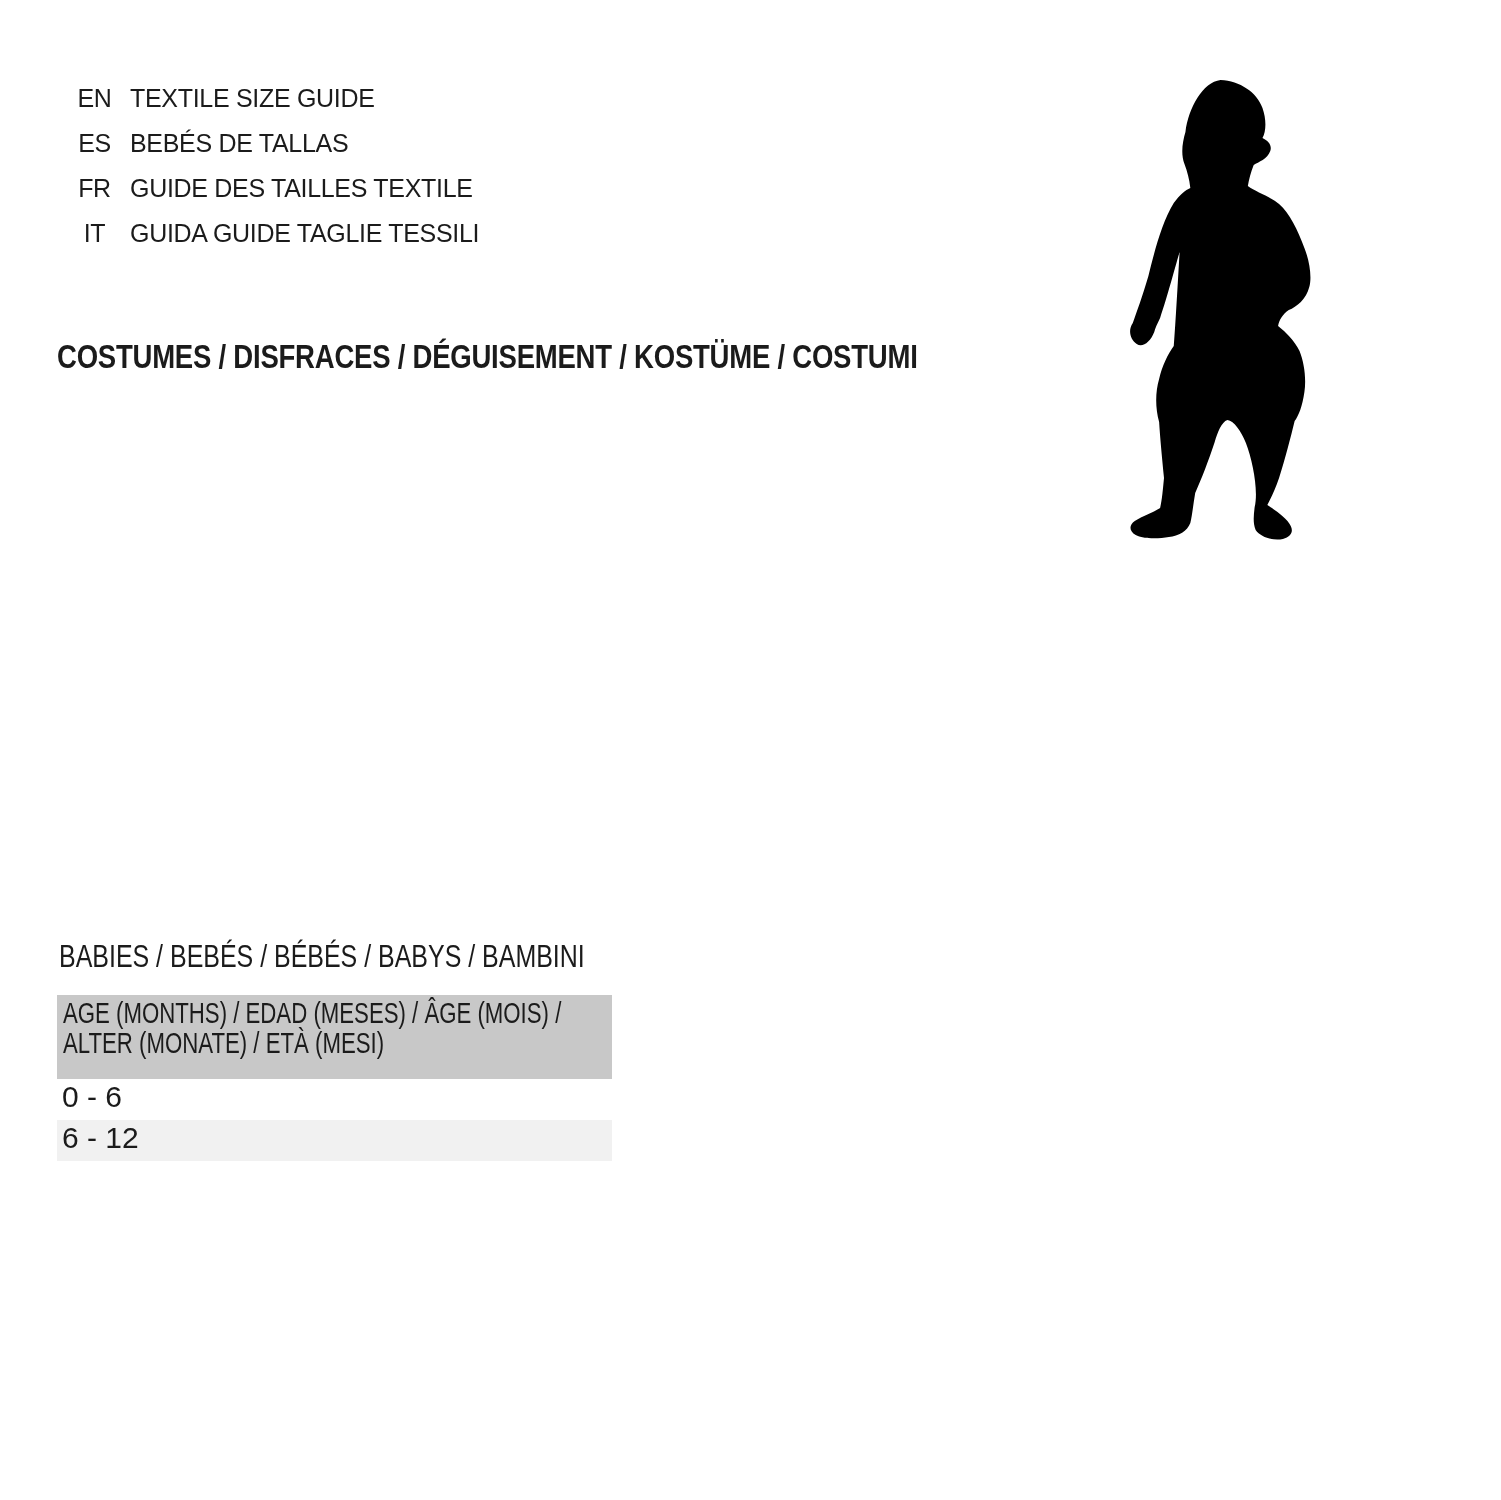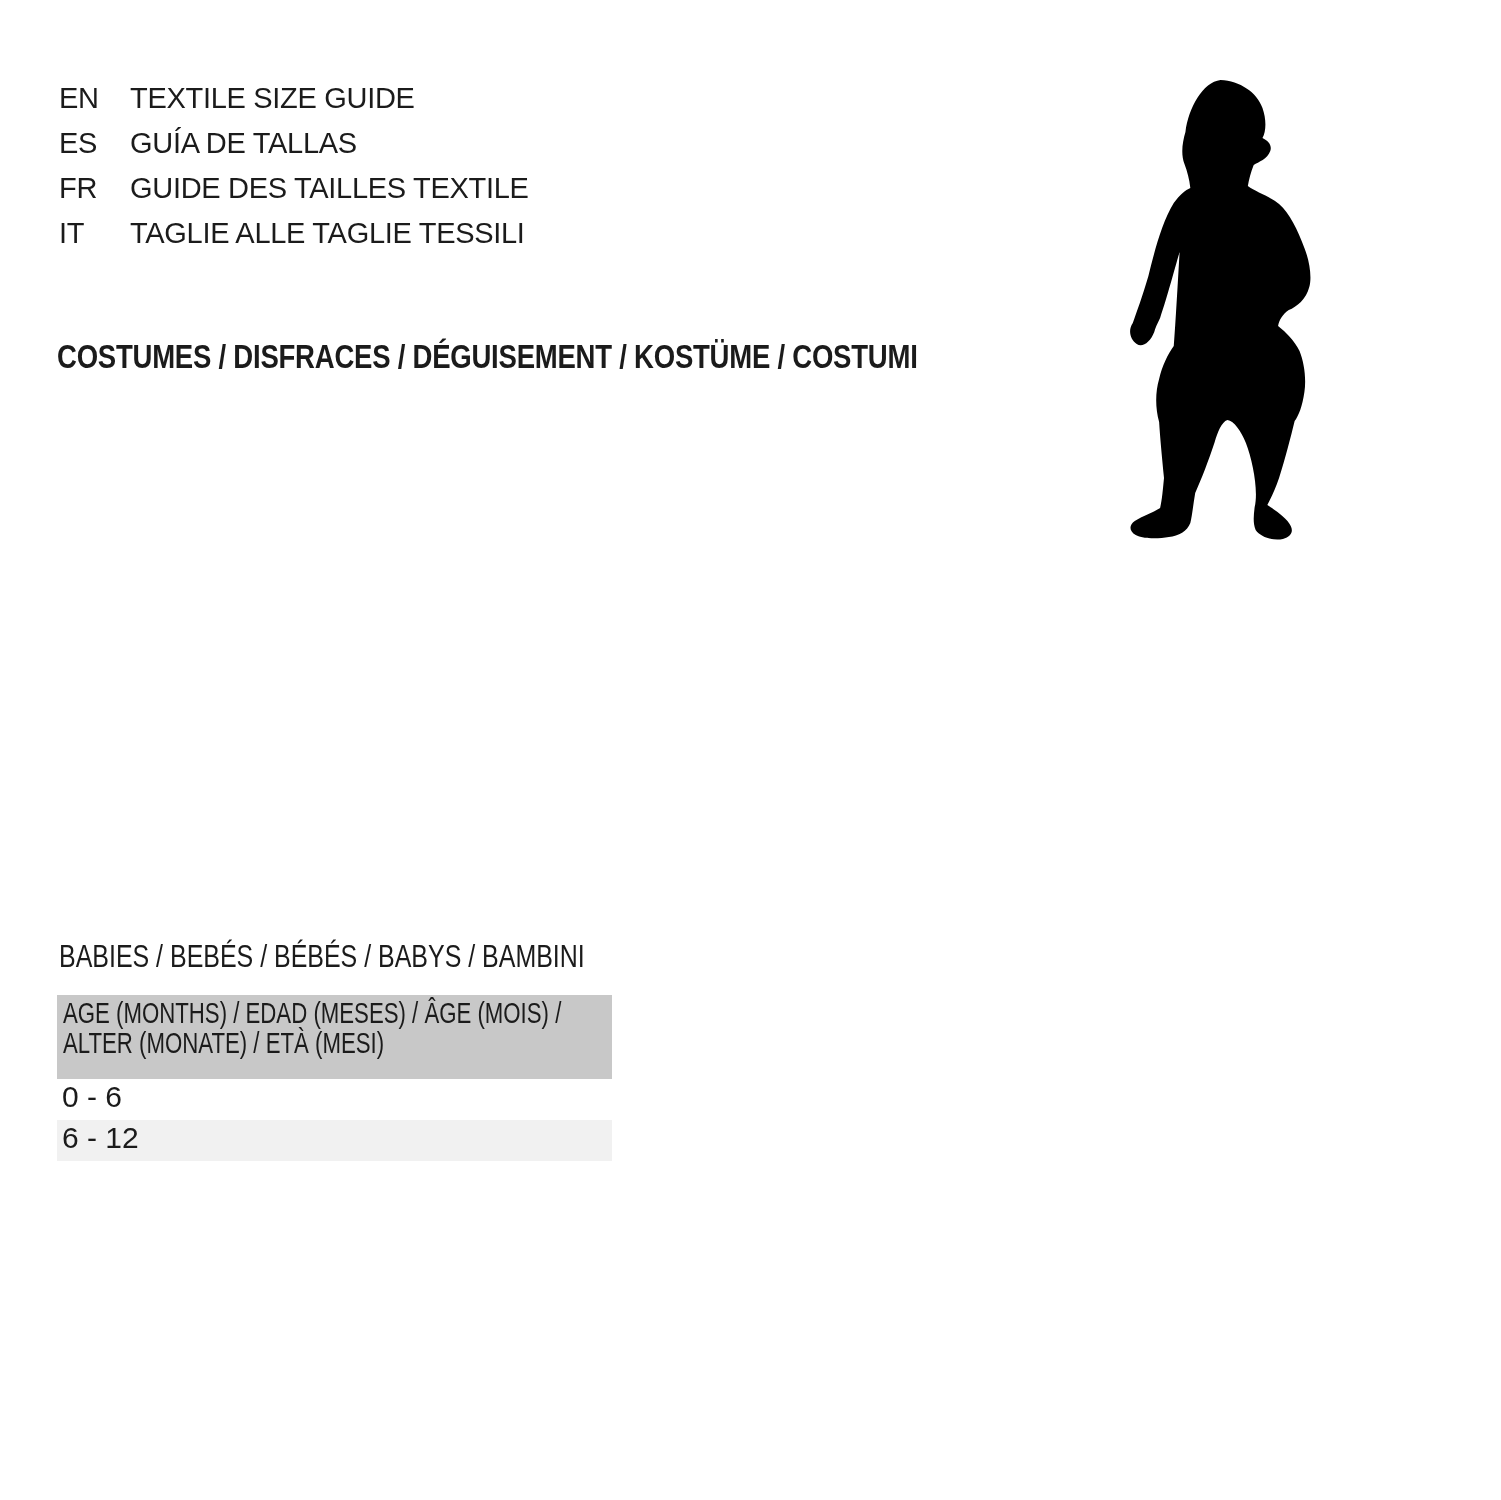--- a/index.html
+++ b/index.html
@@ -4,21 +4,21 @@
 <style>
   * { margin:0; padding:0; box-sizing:border-box; }
   html,body { background:#ffffff; }
   body { font-family:"Liberation Sans","DejaVu Sans",sans-serif; color:#1b1b1b; }
   .canvas {
     position:relative; width:1501px; height:1500px; background:#ffffff; overflow:hidden;
   }
 
   
   .languages { position:absolute; left:59px; top:76px; }
-  .language-row { display:flex; line-height:45px; font-size:29px; letter-spacing:-0.3px; }
+  .language-row { display:flex; line-height:45px; font-size:25px; letter-spacing:-0.3px;text-align:center; }
   .language-code { width:71px; flex:0 0 71px; }
   .language-label { white-space:nowrap; }
 
   
   .category-heading {
     position:absolute; left:57px; top:338px;
     font-size:34px; font-weight:700; line-height:1.1;
     white-space:nowrap; transform:scaleX(0.81); transform-origin:left top;
     letter-spacing:-0.3px;
   }
@@ -53,29 +53,29 @@
 
 <div class="canvas">
 
   <div class="languages">
     <div class="language-row">
       <span class="language-code">EN</span>
       <span class="language-label">TEXTILE SIZE GUIDE</span>
     </div>
     <div class="language-row">
       <span class="language-code">ES</span>
-      <span class="language-label">GUÍA DE TALLAS</span>
+      <span class="language-label">BEBÉS DE TALLAS</span>
     </div>
     <div class="language-row">
       <span class="language-code">FR</span>
       <span class="language-label">GUIDE DES TAILLES TEXTILE</span>
     </div>
     <div class="language-row">
       <span class="language-code">IT</span>
-      <span class="language-label">TAGLIE ALLE TAGLIE TESSILI</span>
+      <span class="language-label">GUIDA GUIDE TAGLIE TESSILI</span>
     </div>
   </div>
 
   <div class="category-heading">COSTUMES / DISFRACES / DÉGUISEMENT / KOSTÜME / COSTUMI</div>
 
   <svg class="silhouette" viewBox="0 0 200 462" preserveAspectRatio="none" aria-hidden="true">
     <path d="M98,0
              C118,1 135,12 141,28
              C145,39 145,51 141,58
              C147,61 151,65 149,71

